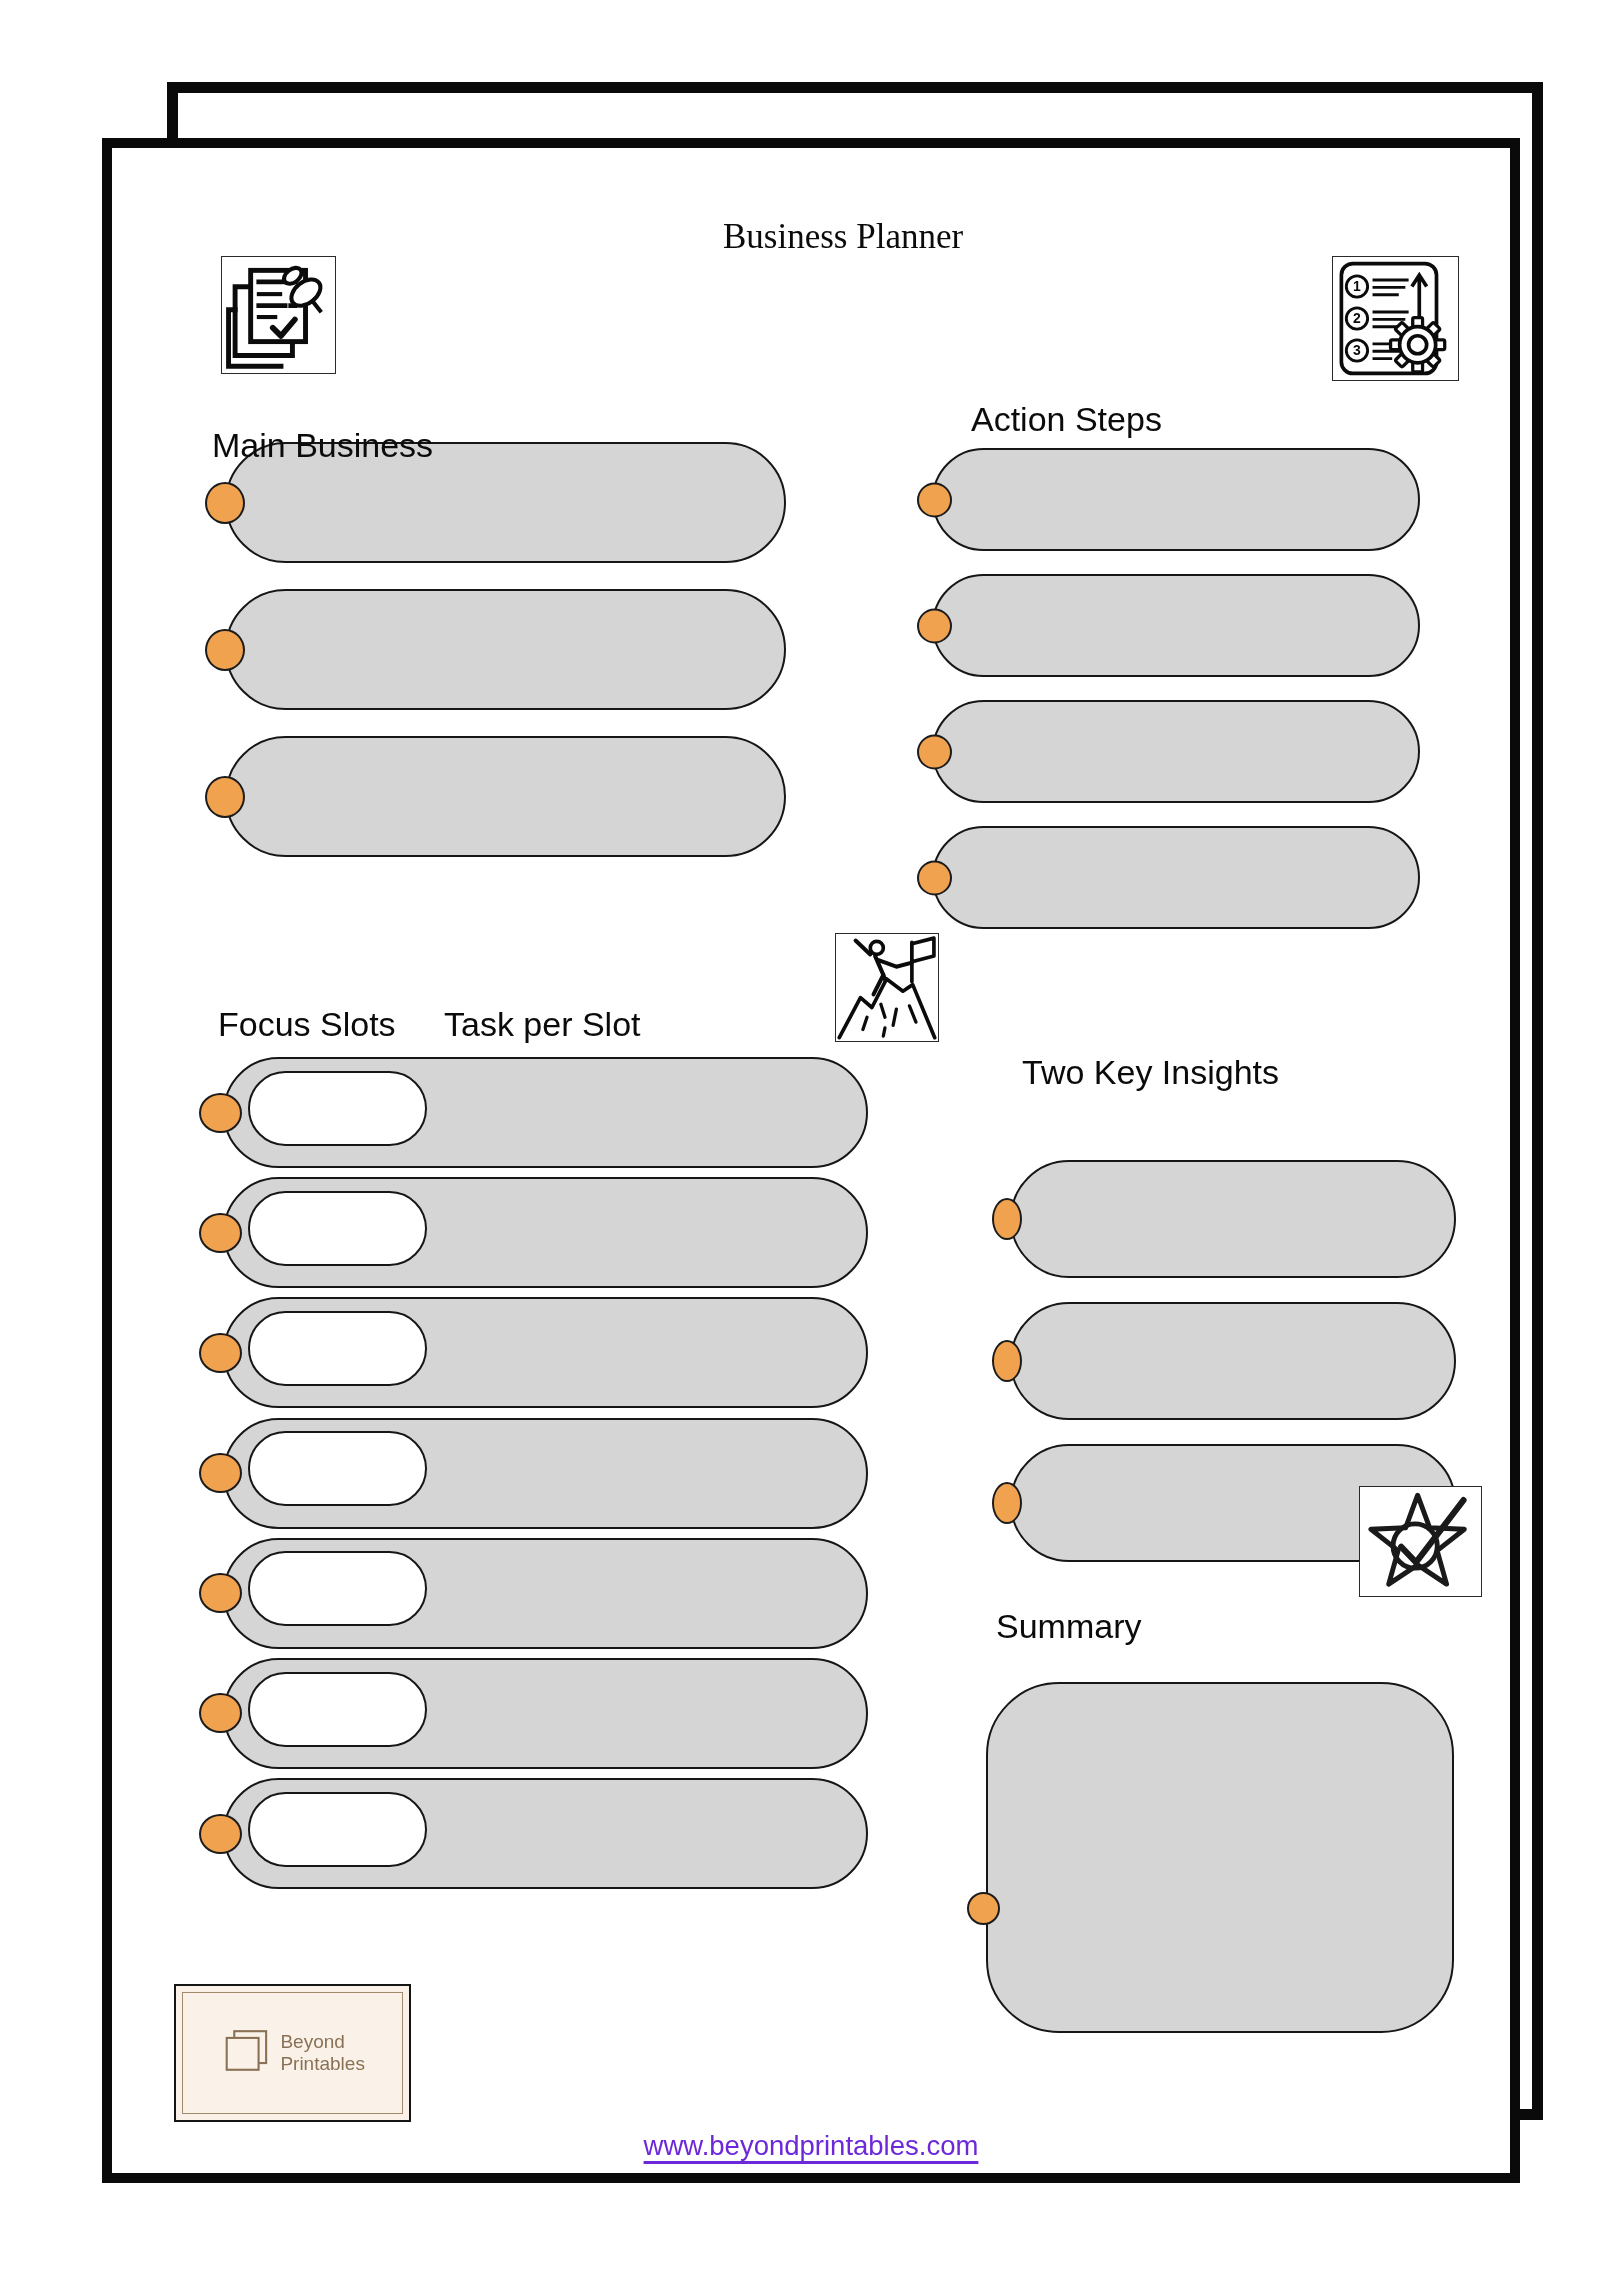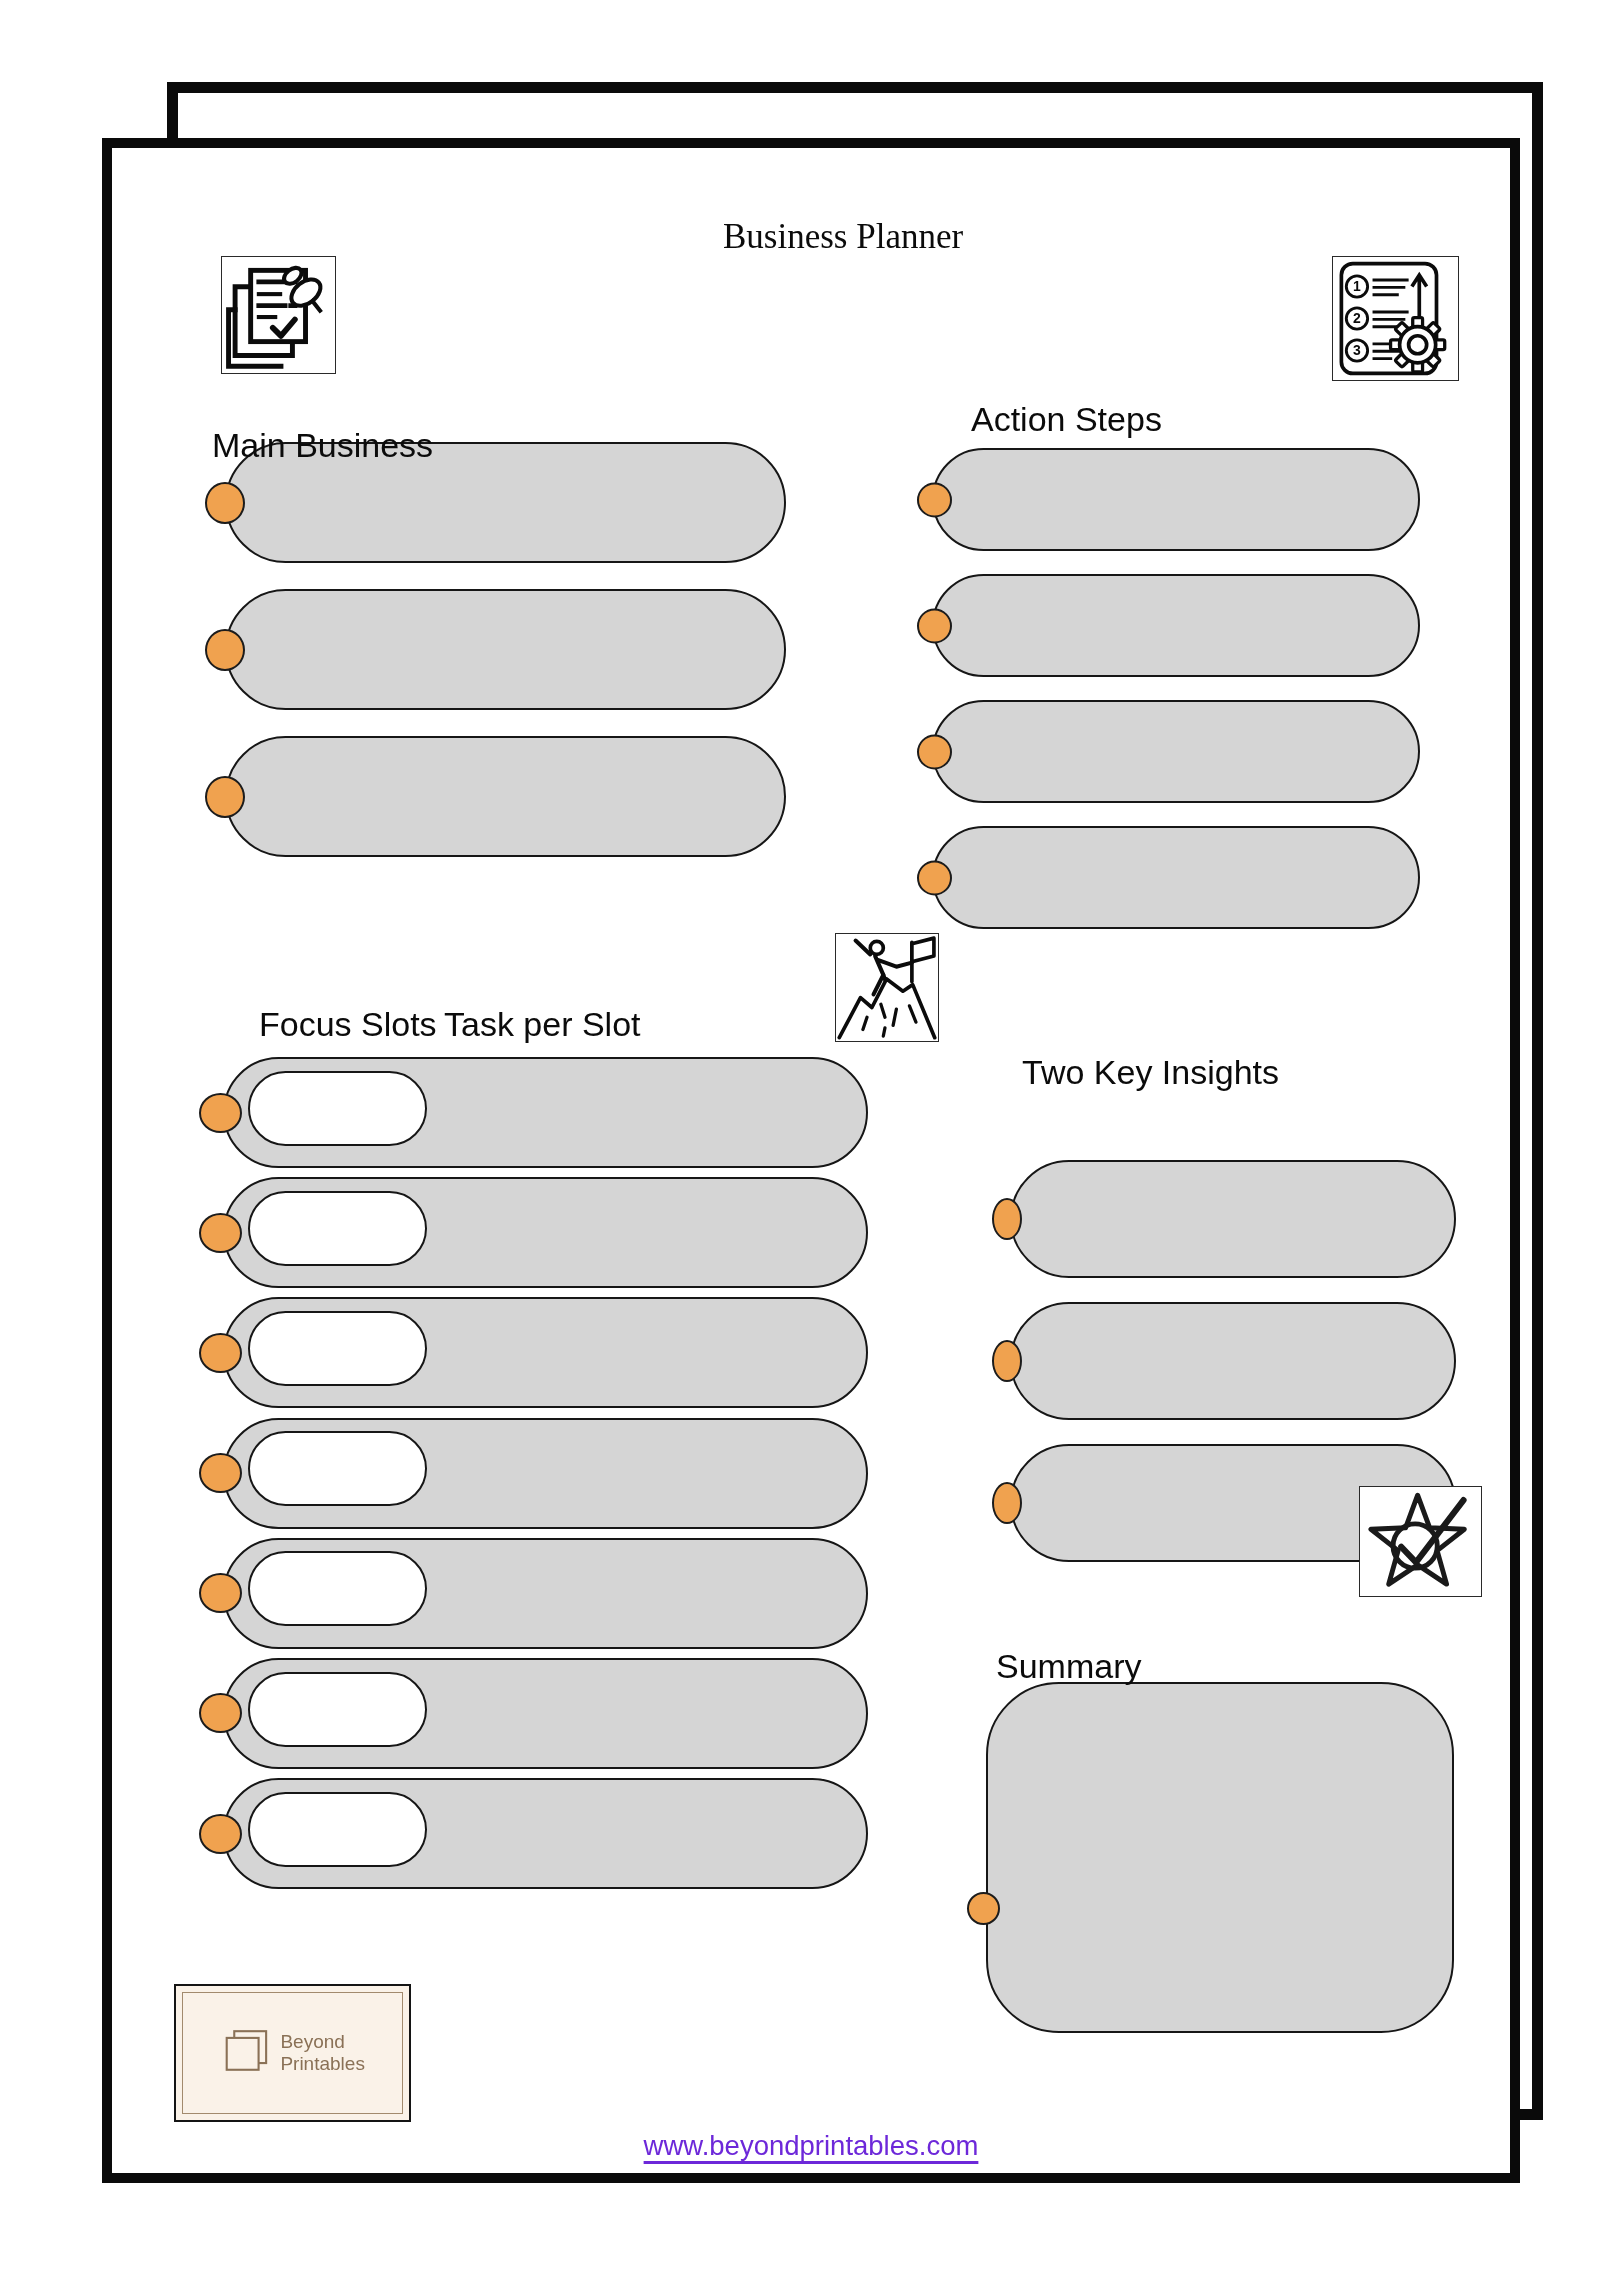--- a/index.html
+++ b/index.html
@@ -15,24 +15,24 @@
   }
   .page{
     left:102px;top:138px;width:1418px;height:2045px;box-sizing:border-box;
     border:10px solid var(--page-border,#0a0a0a);background:#ffffff;
   }
   
   .title{left:723px;top:218px;font-size:35px;line-height:1.1;font-family:Liberation Serif, serif;}
   .sec-label{font-size:34px;line-height:1.1;white-space:nowrap;z-index:5;}
   .lbl-mt{left:212px;top:427px;}
   .lbl-as{left:971px;top:401px;}
-  .lbl-focus{left:218px;top:1006px;margin-left:41px;}
+  .lbl-focus{left:218px;top:1006px;}
   .lbl-task{left:444px;top:1006px;}
   .lbl-tki{left:1022px;top:1054px;}
-  .lbl-sum{left:996px;top:1608px;margin-top:40px;}
+  .lbl-sum{left:996px;top:1608px;}
   
   .stack{display:flex;flex-direction:column;}
   .pill{
     position:relative;box-sizing:border-box;width:100%;
     background:var(--slot-fill,#d5d5d5);border:2.5px solid var(--slot-border,#161616);
   }
   .dot{
     position:absolute;top:50%;transform:translateY(-50%);
     background:var(--accent-orange,#f0a24f);border:2.5px solid #1c1c1c;border-radius:50%;
     box-sizing:border-box;z-index:4;

